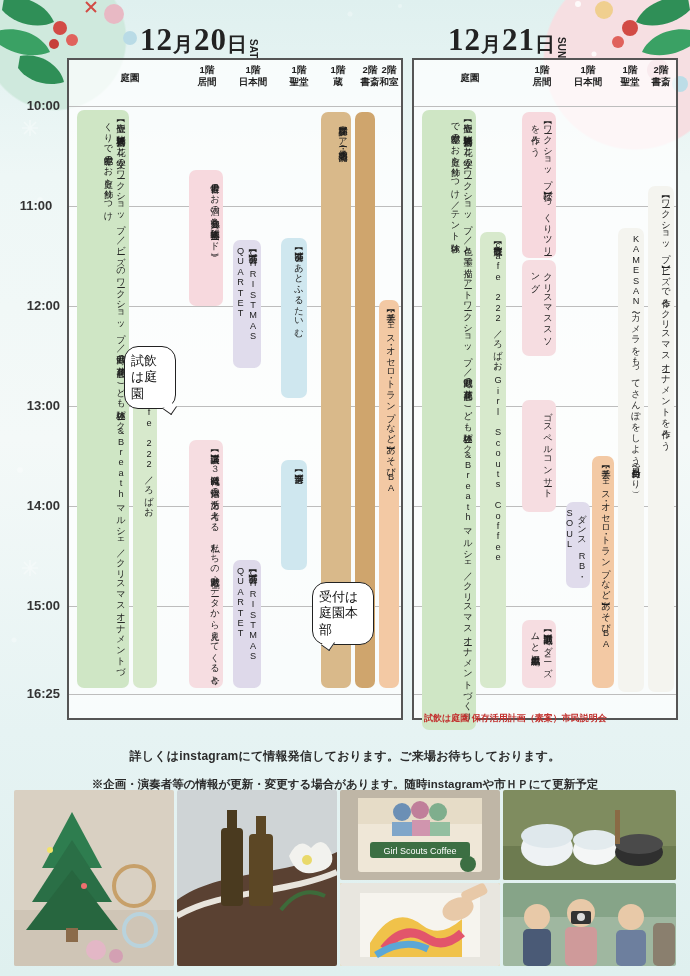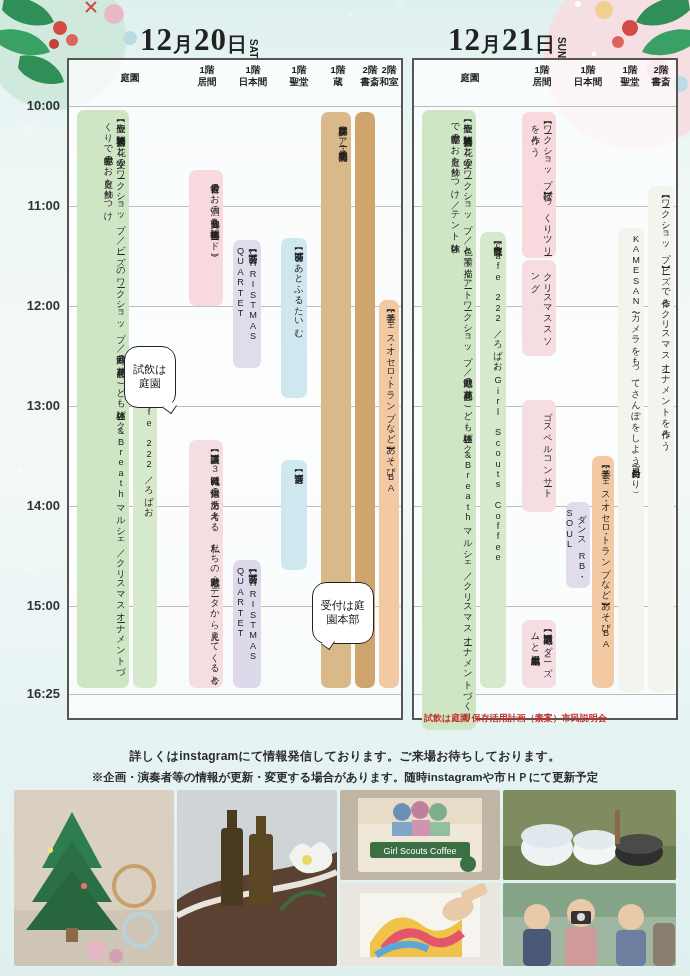--- a/index.html
+++ b/index.html
@@ -77,42 +77,42 @@
   .c-lav    { background:#ded9ea; }
   .c-brown  { background:#d9b98a; }
   .c-brown2 { background:#cfa56d; }
   .c-sky    { background:#cfe7ef; }
   .c-orange { background:#f3c9a4; }
   .c-white  { background:#f4f4ef; }
 
   
   .callout {
     position:absolute; background:#fff; border:1.5px solid #222; border-radius:14px;
-    font-size:11px; line-height:1.25; padding:16px 6px; text-align:center; color:#111;
+    font-size:13px; line-height:1.25; padding:6px 6px; color:#111;
   }
   .callout:after{
     content:""; position:absolute; width:9px; height:9px; background:#fff;
     border-right:1.5px solid #222; border-bottom:1.5px solid #222; transform:rotate(35deg);
   }
   #callout-1 { left:112px; top:288px; width:52px; }
   #callout-1:after { left:40px; bottom:-5px; }
   #callout-2 { left:300px; top:524px; width:62px; }
   #callout-2:after { left:10px; bottom:-5px; }
 
   
   .note {
     position:absolute; left:424px; top:712px; width:250px;
     font-size:9px; line-height:1.5; color:#222;
   }
   .note .red { color:#c2312e; font-weight:bold; }
 
   
   .promo { position:absolute; left:0; top:748px; width:690px; text-align:center; }
   .promo .line1 { font-size:12px; font-weight:bold; color:#2b2b2b; letter-spacing:.2px;}
-  .promo .line2 { font-size:11.5px; font-weight:bold; color:#2b2b2b; margin-top:5px; }
+  .promo .line2 { font-size:11.5px; font-weight:bold; color:#2b2b2b; margin-top:12px; }
 
   
   .photos { position:absolute; left:14px; top:790px; width:662px; height:176px; }
   .ph { position:absolute; border-radius:2px; overflow:hidden; }
 
   
   svg { display:block; }
 </style>
 </head>
 <body>
@@ -188,21 +188,21 @@
         <span class="date-main" style="font-size:20px;">日</span>
         <span class="date-dow">SUN</span>
       </div>
     </div>
   </div>
 
   <div class="board">
 
     <div class="time-axis">
       <div class="time-label" style="top:40px;">10:00</div>
-      <div class="time-label" style="top:140px;">11:00</div>
+      <div class="time-label" style="top:140px;text-align:center;">11:00</div>
       <div class="time-label" style="top:240px;">12:00</div>
       <div class="time-label" style="top:340px;">13:00</div>
       <div class="time-label" style="top:440px;">14:00</div>
       <div class="time-label" style="top:540px;">15:00</div>
       <div class="time-label" style="top:628px;">16:25</div>
     </div>
 
     <div class="panel" id="panel-sat">
 
       <div class="gridline" style="left:0;right:0;top:46px;"></div>

